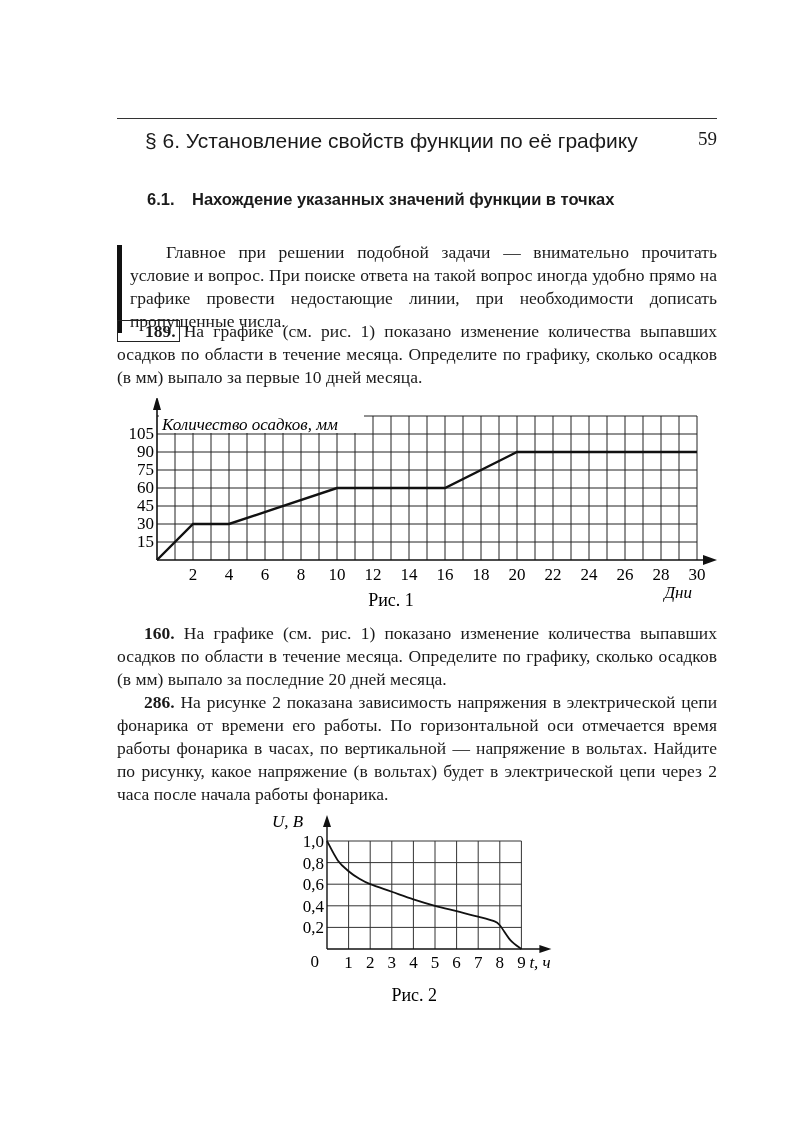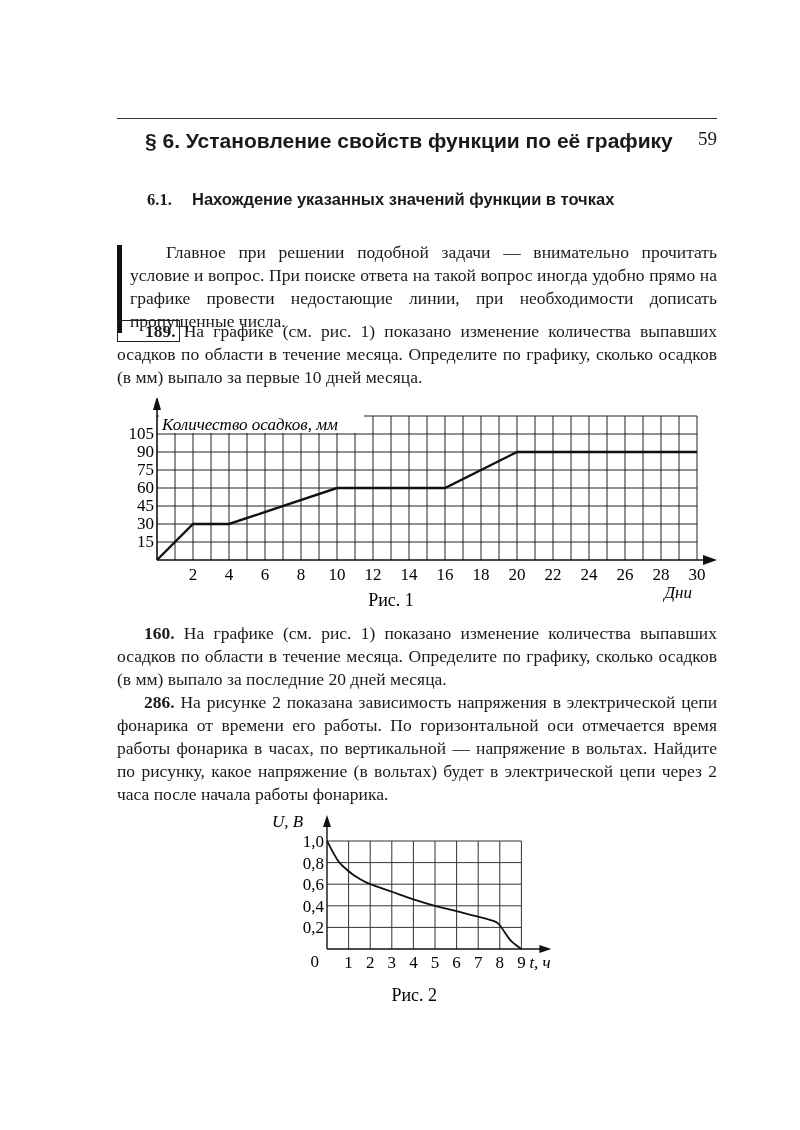--- a/index.html
+++ b/index.html
@@ -1,24 +1,24 @@
 <!DOCTYPE html>
 <html><head>
 <meta charset="utf-8">
 <style>
   html,body{margin:0;padding:0;background:#fff;}
   body{width:800px;height:1130px;position:relative;font-family:"Liberation Serif","DejaVu Serif",serif;color:#1a1a1a;overflow:hidden;}
   .abs{position:absolute;}
   .running{left:117px;top:92px;width:600px;height:26px;border-bottom:1.5px solid #333;}
   .running .rt{position:absolute;left:0;top:2px;font-style:italic;font-size:17px;}
   .running .pg{position:absolute;right:0;top:8px;font-size:19px;margin-top:28px;}
-  .h1{left:117px;top:128px;width:600px;font-family:"Liberation Sans","DejaVu Sans",sans-serif;font-weight:bold;font-size:21px;line-height:26px;}
+  .h1{left:117px;top:128px;width:600px;font-family:"Liberation Sans","DejaVu Sans",sans-serif;font-weight:normal;font-size:21px;line-height:26px;}
   .h1 .l1{padding-left:28px;display:block;}
   .h2{left:147px;top:190px;font-family:"Liberation Sans","DejaVu Sans",sans-serif;font-weight:bold;font-size:16.5px;}
-  .h2 .num{display:inline-block;width:45px;font-family:Liberation Serif, serif;}
+  .h2 .num{display:inline-block;width:45px;}
   .note{left:117px;top:213px;width:600px;height:92px;margin-top:28px;}
   .note .bar{position:absolute;left:0;top:4px;width:5px;height:88px;background:#111;}
   .para{font-size:17.5px;line-height:23px;text-align:justify;}
   .note .txt{position:absolute;left:13px;top:0;width:587px;text-indent:36px;}
   .task{left:117px;width:600px;}
   .task .n{font-weight:bold;padding-left:27px;}
   .boxed{border:1.3px solid #222;padding:0 3px;margin-right:4px;}
   svg text{font-family:"Liberation Serif","DejaVu Serif",serif;}
 </style>
 </head>

